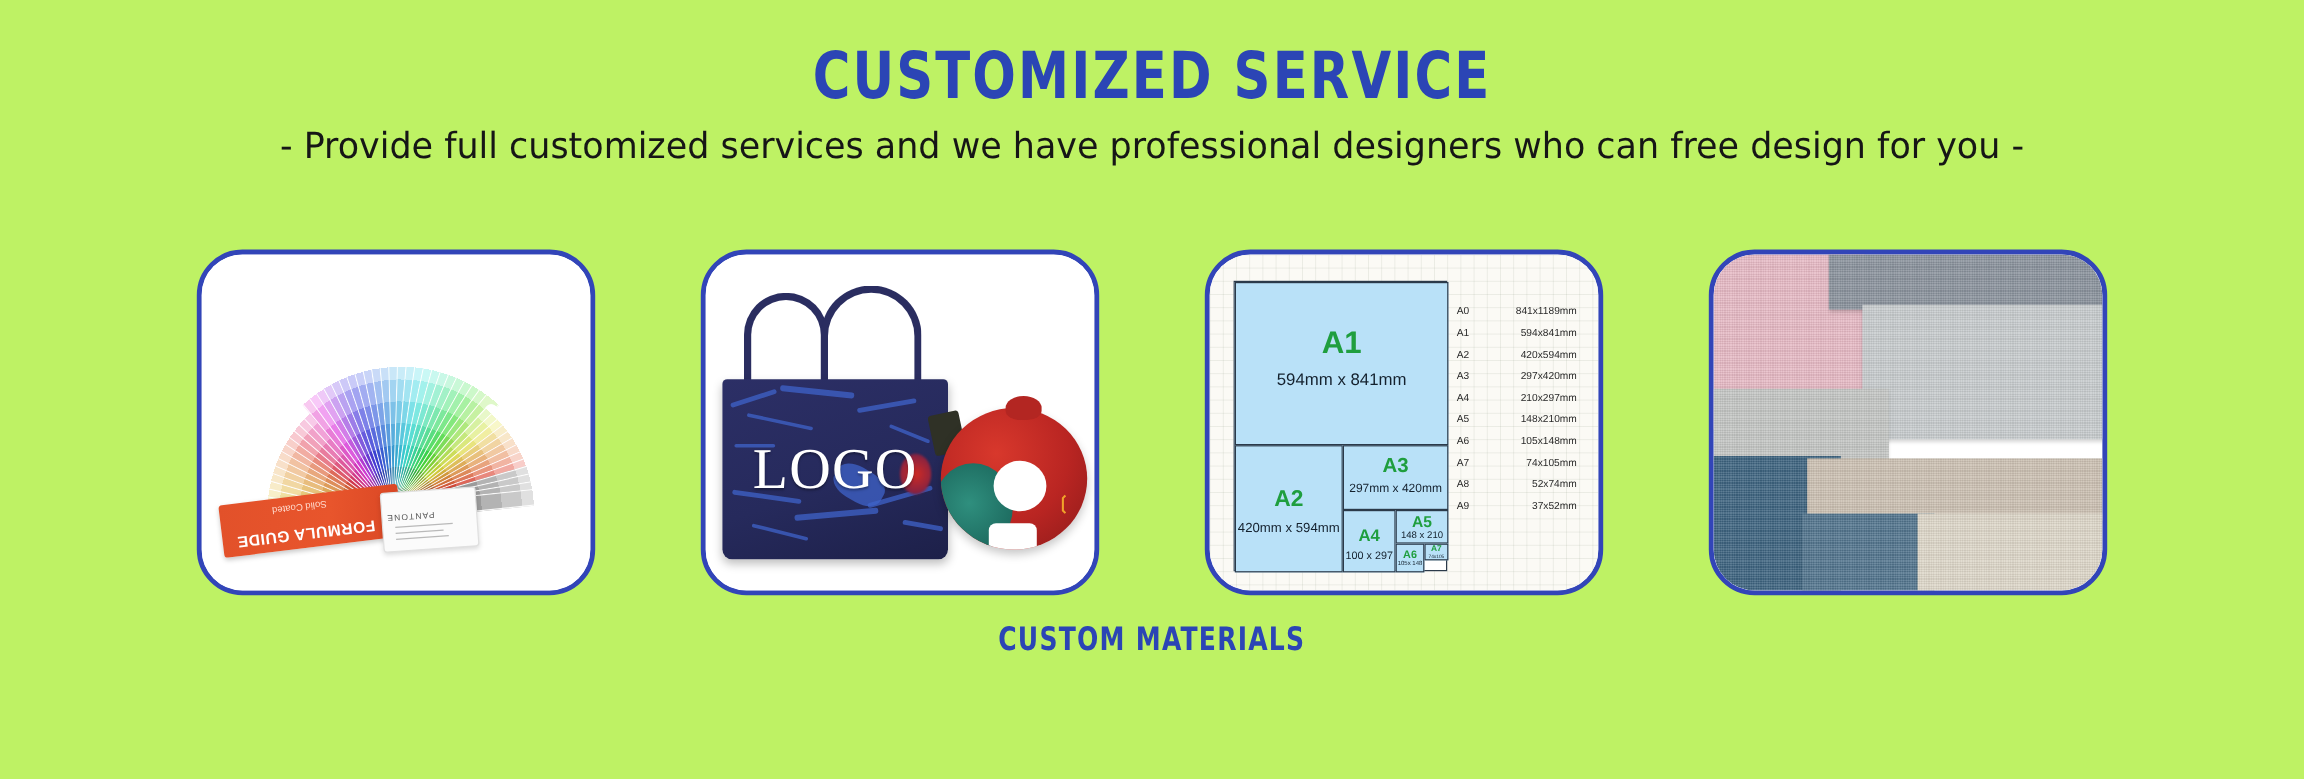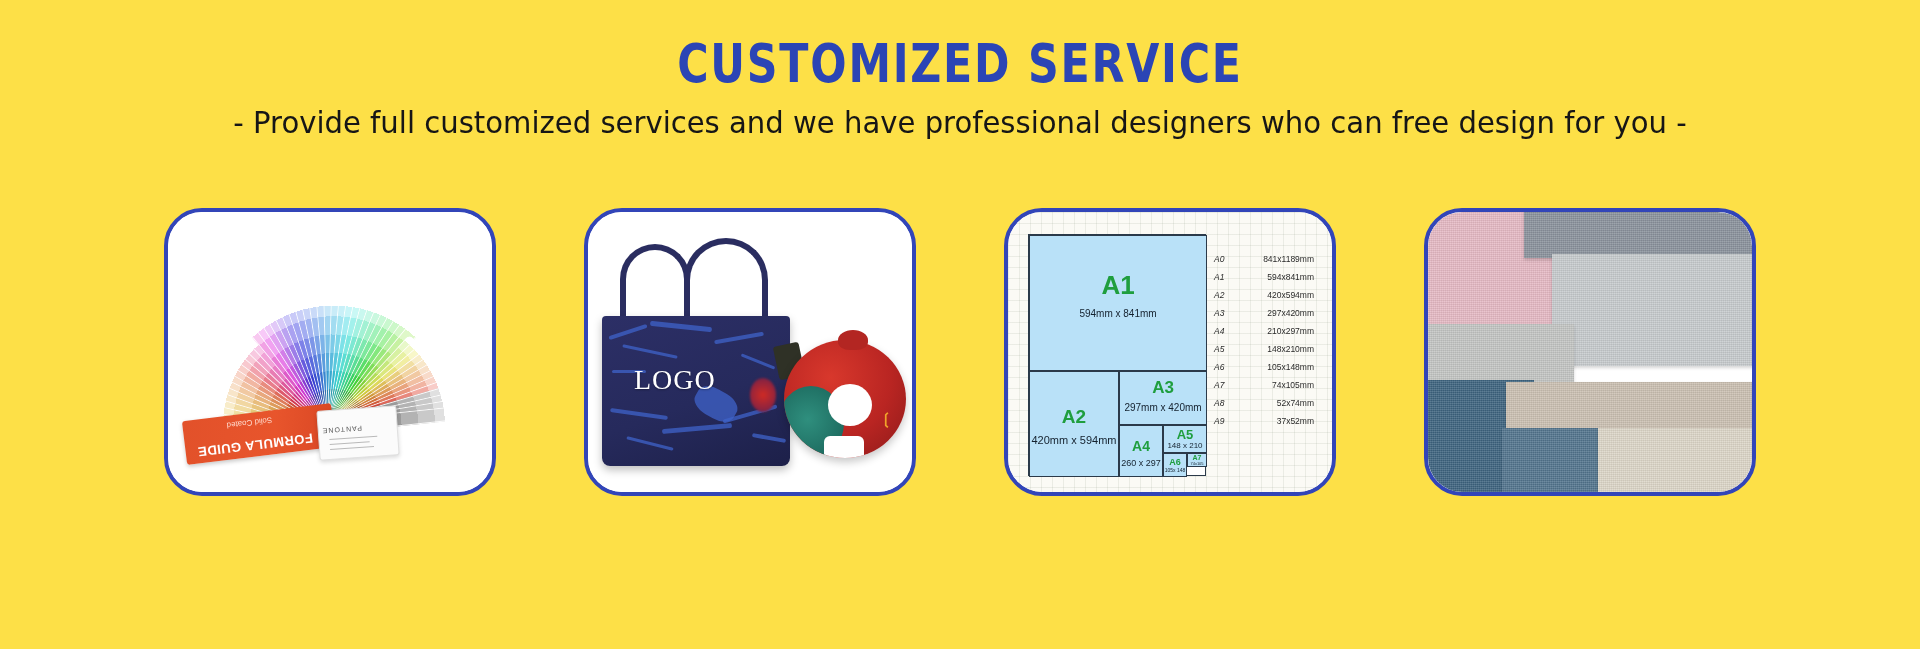--- a/index.html
+++ b/index.html
@@ -12,21 +12,21 @@
     height: 649px;
     font-family: "Liberation Sans", sans-serif;
     overflow: hidden;
     position: relative;
   }
 
   .banner {
     position: relative;
     width: 1920px;
     height: 649px;
-    background: #fde047;
+    background: #bef264;
   }
 
   
   .header {
     position: absolute;
     top: 36px;
     left: 0;
     width: 1920px;
     text-align: center;
   }
@@ -217,28 +217,28 @@
   .bag-doodle {
     position: absolute;
     background: #3f63c9;
     opacity: 0.75;
     border-radius: 2px;
   }
   .bag-logo {
     position: absolute;
     left: 0; top: 48px;
     width: 188px;
+    text-align: center;
     color: #ffffff;
     font-family: "Liberation Serif", serif;
-    font-size: 28px;
+    font-size: 48px;
     letter-spacing: 1px;
     font-weight: 400;
     z-index: 5;
     text-shadow: 0 1px 2px rgba(0,0,0,0.35);
-    margin-left: 32px;
   }
   .bag-redblob {
     position: absolute;
     left: 148px; top: 62px;
     width: 26px; height: 34px;
     background: radial-gradient(circle at 50% 50%, #cf2a24 0%, #8a2340 70%, #3b2a58 100%);
     border-radius: 50%;
     filter: blur(1px);
     z-index: 4;
   }
@@ -345,21 +345,21 @@
   }
   .abox .a-dim {
     position: absolute;
     left: 0; width: 100%;
     text-align: center;
     color: #14212e;
     font-family: "Liberation Sans", sans-serif;
   }
   #a1 { left: 0; top: 0; width: 178px; height: 136px; }
   #a1 .a-name { top: 34px; font-size: 26px; }
-  #a1 .a-dim  { top: 72px; font-size: 10px; }
+  #a1 .a-dim  { top: 72px; font-size: 14px; }
   #a2 { left: 0; top: 136px; width: 90px; height: 106px; }
   #a2 .a-name { top: 34px; font-size: 19px; }
   #a2 .a-dim  { top: 62px; font-size: 11px; }
   #a3 { left: 90px; top: 136px; width: 88px; height: 54px; }
   #a3 .a-name { top: 6px; font-size: 17px; }
   #a3 .a-dim  { top: 30px; font-size: 10px; }
   #a4 { left: 90px; top: 190px; width: 44px; height: 52px; }
   #a4 .a-name { top: 12px; font-size: 14px; }
   #a4 .a-dim  { top: 32px; font-size: 9px; }
   #a5 { left: 134px; top: 190px; width: 44px; height: 28px; }
@@ -378,21 +378,21 @@
     top: 42px;
     width: 108px;
   }
   .size-row {
     display: flex;
     font-size: 8.5px;
     color: #2a2a2a;
     margin-bottom: 8px;
     font-family: "Liberation Sans", sans-serif;
   }
-  .size-row .sz-name { width: 20px; font-style: italic; }
+  .size-row .sz-name { width: 20px; }
   .size-row .sz-val  { flex: 1; text-align: right; padding-right: 8px; }
 
   
   .fabcard { position:absolute; inset:0; overflow:hidden; }
   .fab {
     position: absolute;
     background-image:
       repeating-linear-gradient(0deg, rgba(255,255,255,0.10) 0 1px, rgba(0,0,0,0.045) 1px 2px),
       repeating-linear-gradient(90deg, rgba(255,255,255,0.07) 0 1px, rgba(0,0,0,0.035) 1px 2px);
     box-shadow: 0 2px 3px rgba(0,0,0,0.16);
@@ -526,21 +526,21 @@
             <div class="abox" id="a2">
               <span class="a-name">A2</span>
               <span class="a-dim">420mm x 594mm</span>
             </div>
             <div class="abox" id="a3">
               <span class="a-name">A3</span>
               <span class="a-dim">297mm x 420mm</span>
             </div>
             <div class="abox" id="a4">
               <span class="a-name">A4</span>
-              <span class="a-dim">260 x 297</span>
+              <span class="a-dim">100 x 297</span>
             </div>
             <div class="abox" id="a5">
               <span class="a-name">A5</span>
               <span class="a-dim">148 x 210</span>
             </div>
             <div class="abox" id="a6">
               <span class="a-name">A6</span>
               <span class="a-dim">105x 148</span>
             </div>
             <div class="abox" id="a7">
@@ -606,15 +606,18 @@
           <div class="fab" style="left:78px;  top:170px; width:270px; height:52px;  background-color:#cbc0b2;"></div>
           <div class="fab" style="left:74px;  top:216px; width:110px; height:80px;  background-color:#52748d;"></div>
           <div class="fab" style="left:170px; top:216px; width:180px; height:80px;  background-color:#ddd6c8;"></div>
         </div>
       </div>
     </div>
 
   </div>
 
   <div class="labels">
+    <div class="label-cell">
+      <span class="card-label">CUSTOM MATERIALS</span>
+    </div>
   </div>
 
 </div>
 
 </body></html>

